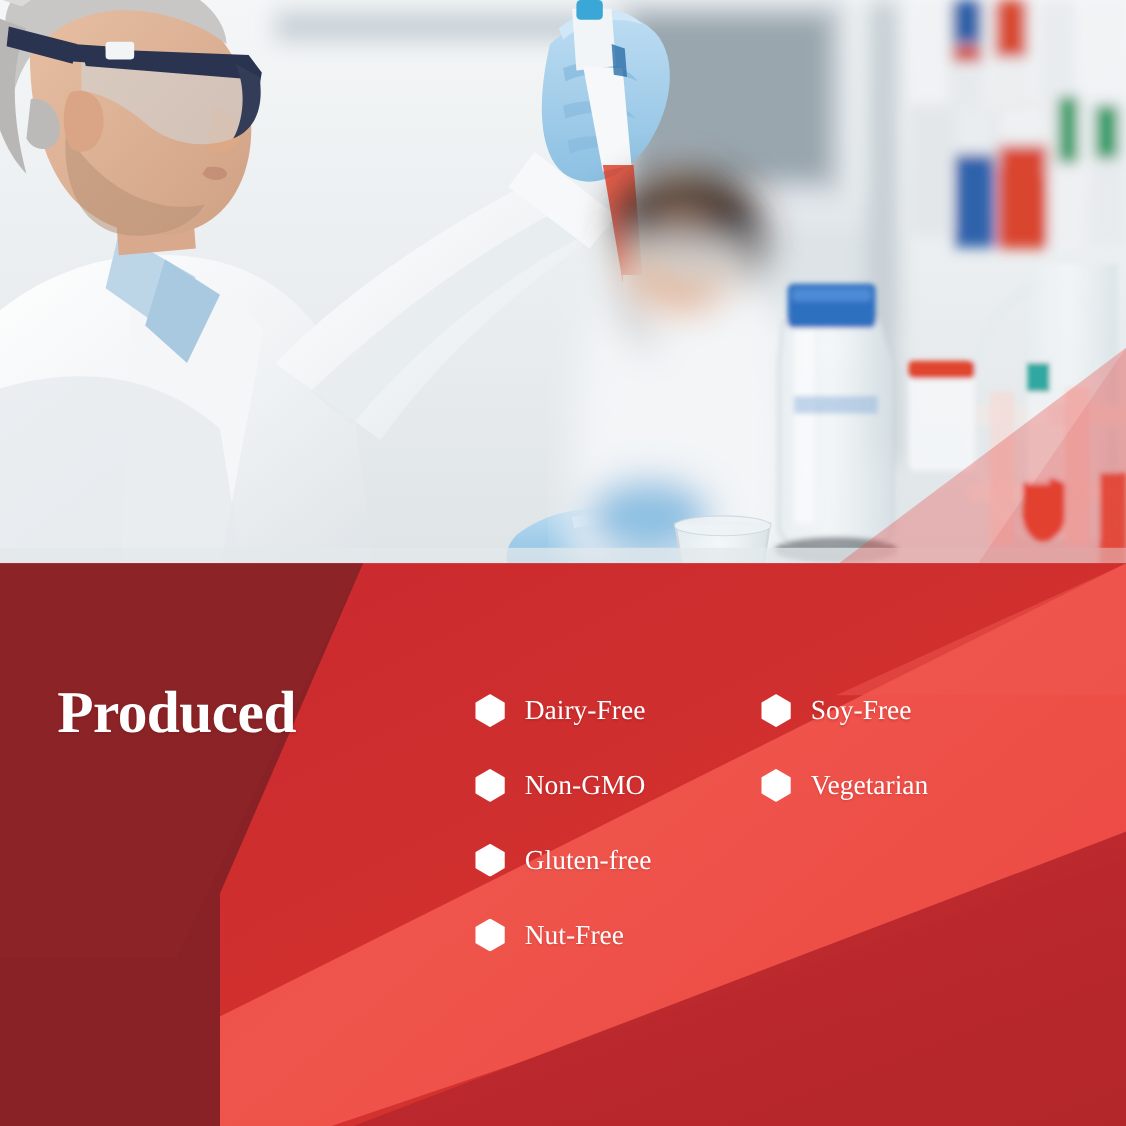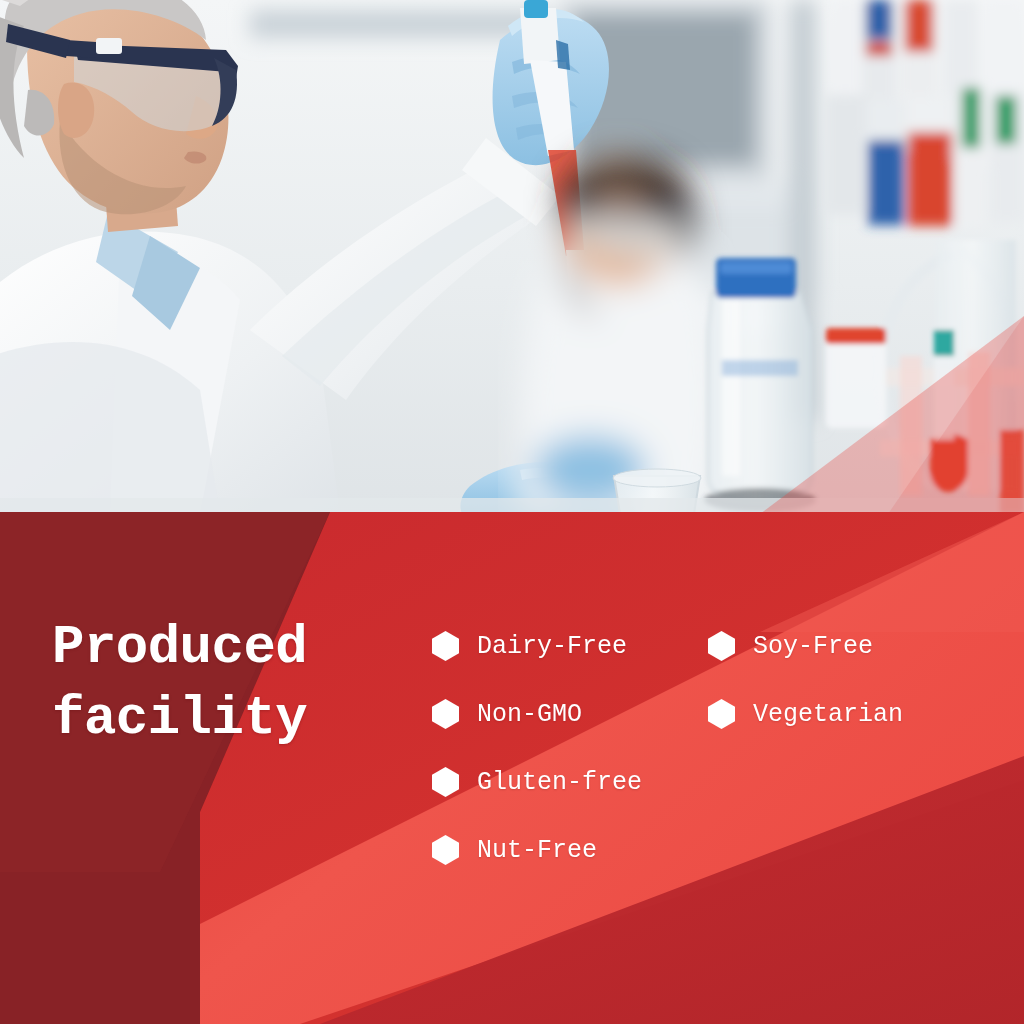--- a/index.html
+++ b/index.html
@@ -6,21 +6,21 @@
   html, body {
     margin: 0;
     padding: 0;
     background: #ffffff;
   }
   .canvas {
     position: relative;
     width: 1024px;
     height: 1024px;
     overflow: hidden;
-    font-family: Liberation Mono, monospace;
+    font-family: Liberation Serif, serif;
     background: #ffffff;
   }
 
   
   .photo {
     position: absolute;
     left: 0; top: 0;
     width: 1024px; height: 514px;
     overflow: hidden;
     background: #e9edf0;
@@ -66,21 +66,21 @@
   }
   .headline .hl-line { display: block; white-space: nowrap; }
 
   .claims {
     position: absolute;
     left: 432px;
     top: 100px;
     width: 570px;
     display: flex;
     flex-direction: row;
-    gap: 16px;
+    gap: 0px;
   }
   .claims-col {
     display: flex;
     flex-direction: column;
     width: 260px;
   }
   .claim-row {
     display: flex;
     flex-direction: row;
     align-items: center;
@@ -334,21 +334,20 @@
       <polygon points="0,0 330,0 200,300 200,512 0,512" fill="#8c2327"></polygon>
       <polygon points="0,0 330,0 200,300 200,512 0,512" fill="#7d1f24" opacity="0.25"></polygon>
 
       <polygon points="0,0 330,0 160,360 0,360" fill="#93272b" opacity="0.45"></polygon>
     </svg>
 
     <div class="panel-content">
 
       <div class="headline">
         <span class="hl-line">Produced</span>
-        <span class="hl-line">facility</span>
       </div>
 
       <div class="claims">
 
         <div class="claims-col">
           <div class="claim-row">
             <span class="hexbullet"></span>
             <span class="claim-label">Dairy-Free</span>
           </div>
           <div class="claim-row">

